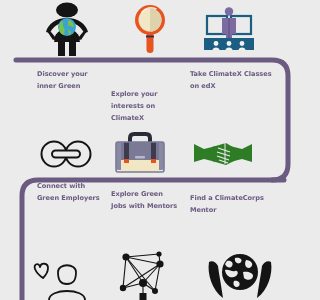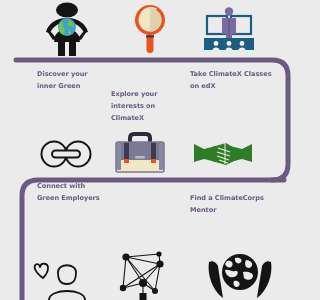--- a/index.html
+++ b/index.html
@@ -173,20 +173,22 @@
       <path d="M26,14 L38,18" stroke="#ebebeb" stroke-width="1.1" fill="none"></path>
       <path d="M25,18 L38,22" stroke="#ebebeb" stroke-width="1.1" fill="none"></path>
       <path d="M25,22 L37,26" stroke="#ebebeb" stroke-width="1.1" fill="none"></path>
       <path d="M27,26 L36,29" stroke="#ebebeb" stroke-width="1.1" fill="none"></path>
       <path d="M33,9 L33,30" stroke="#ebebeb" stroke-width="1" fill="none"></path>
     </svg>
   </div>
 
   <div class="label" style="left:37px; top:180px; width:75px;">Connect with
 Green Employers</div>
+  <div class="label" style="left:111px; top:188px; width:80px;">Explore Green
+Jobs with Mentors</div>
   <div class="label" style="left:190px; top:192px; width:100px;">Find a ClimateCorps
 Mentor</div>
 
   <div class="icon-cell" style="left:32px; top:250px; width:70px; height:50px;">
     <svg viewBox="0 0 70 50" width="70" height="50">
       <path d="M14,16 C14,11 7,10 6,15 C5,10 -1,12 1,17 C3,22 9,26 9,26
                C9,26 14,21 14,16 Z" transform="translate(2,2)" fill="none" stroke="#141414" stroke-width="1.8" stroke-linejoin="round"></path>
 
       <path d="M26,22 C26,13 44,13 44,22 C44,31 41,34 35,34 C29,34 26,31 26,22 Z" fill="none" stroke="#141414" stroke-width="1.8"></path>
 

